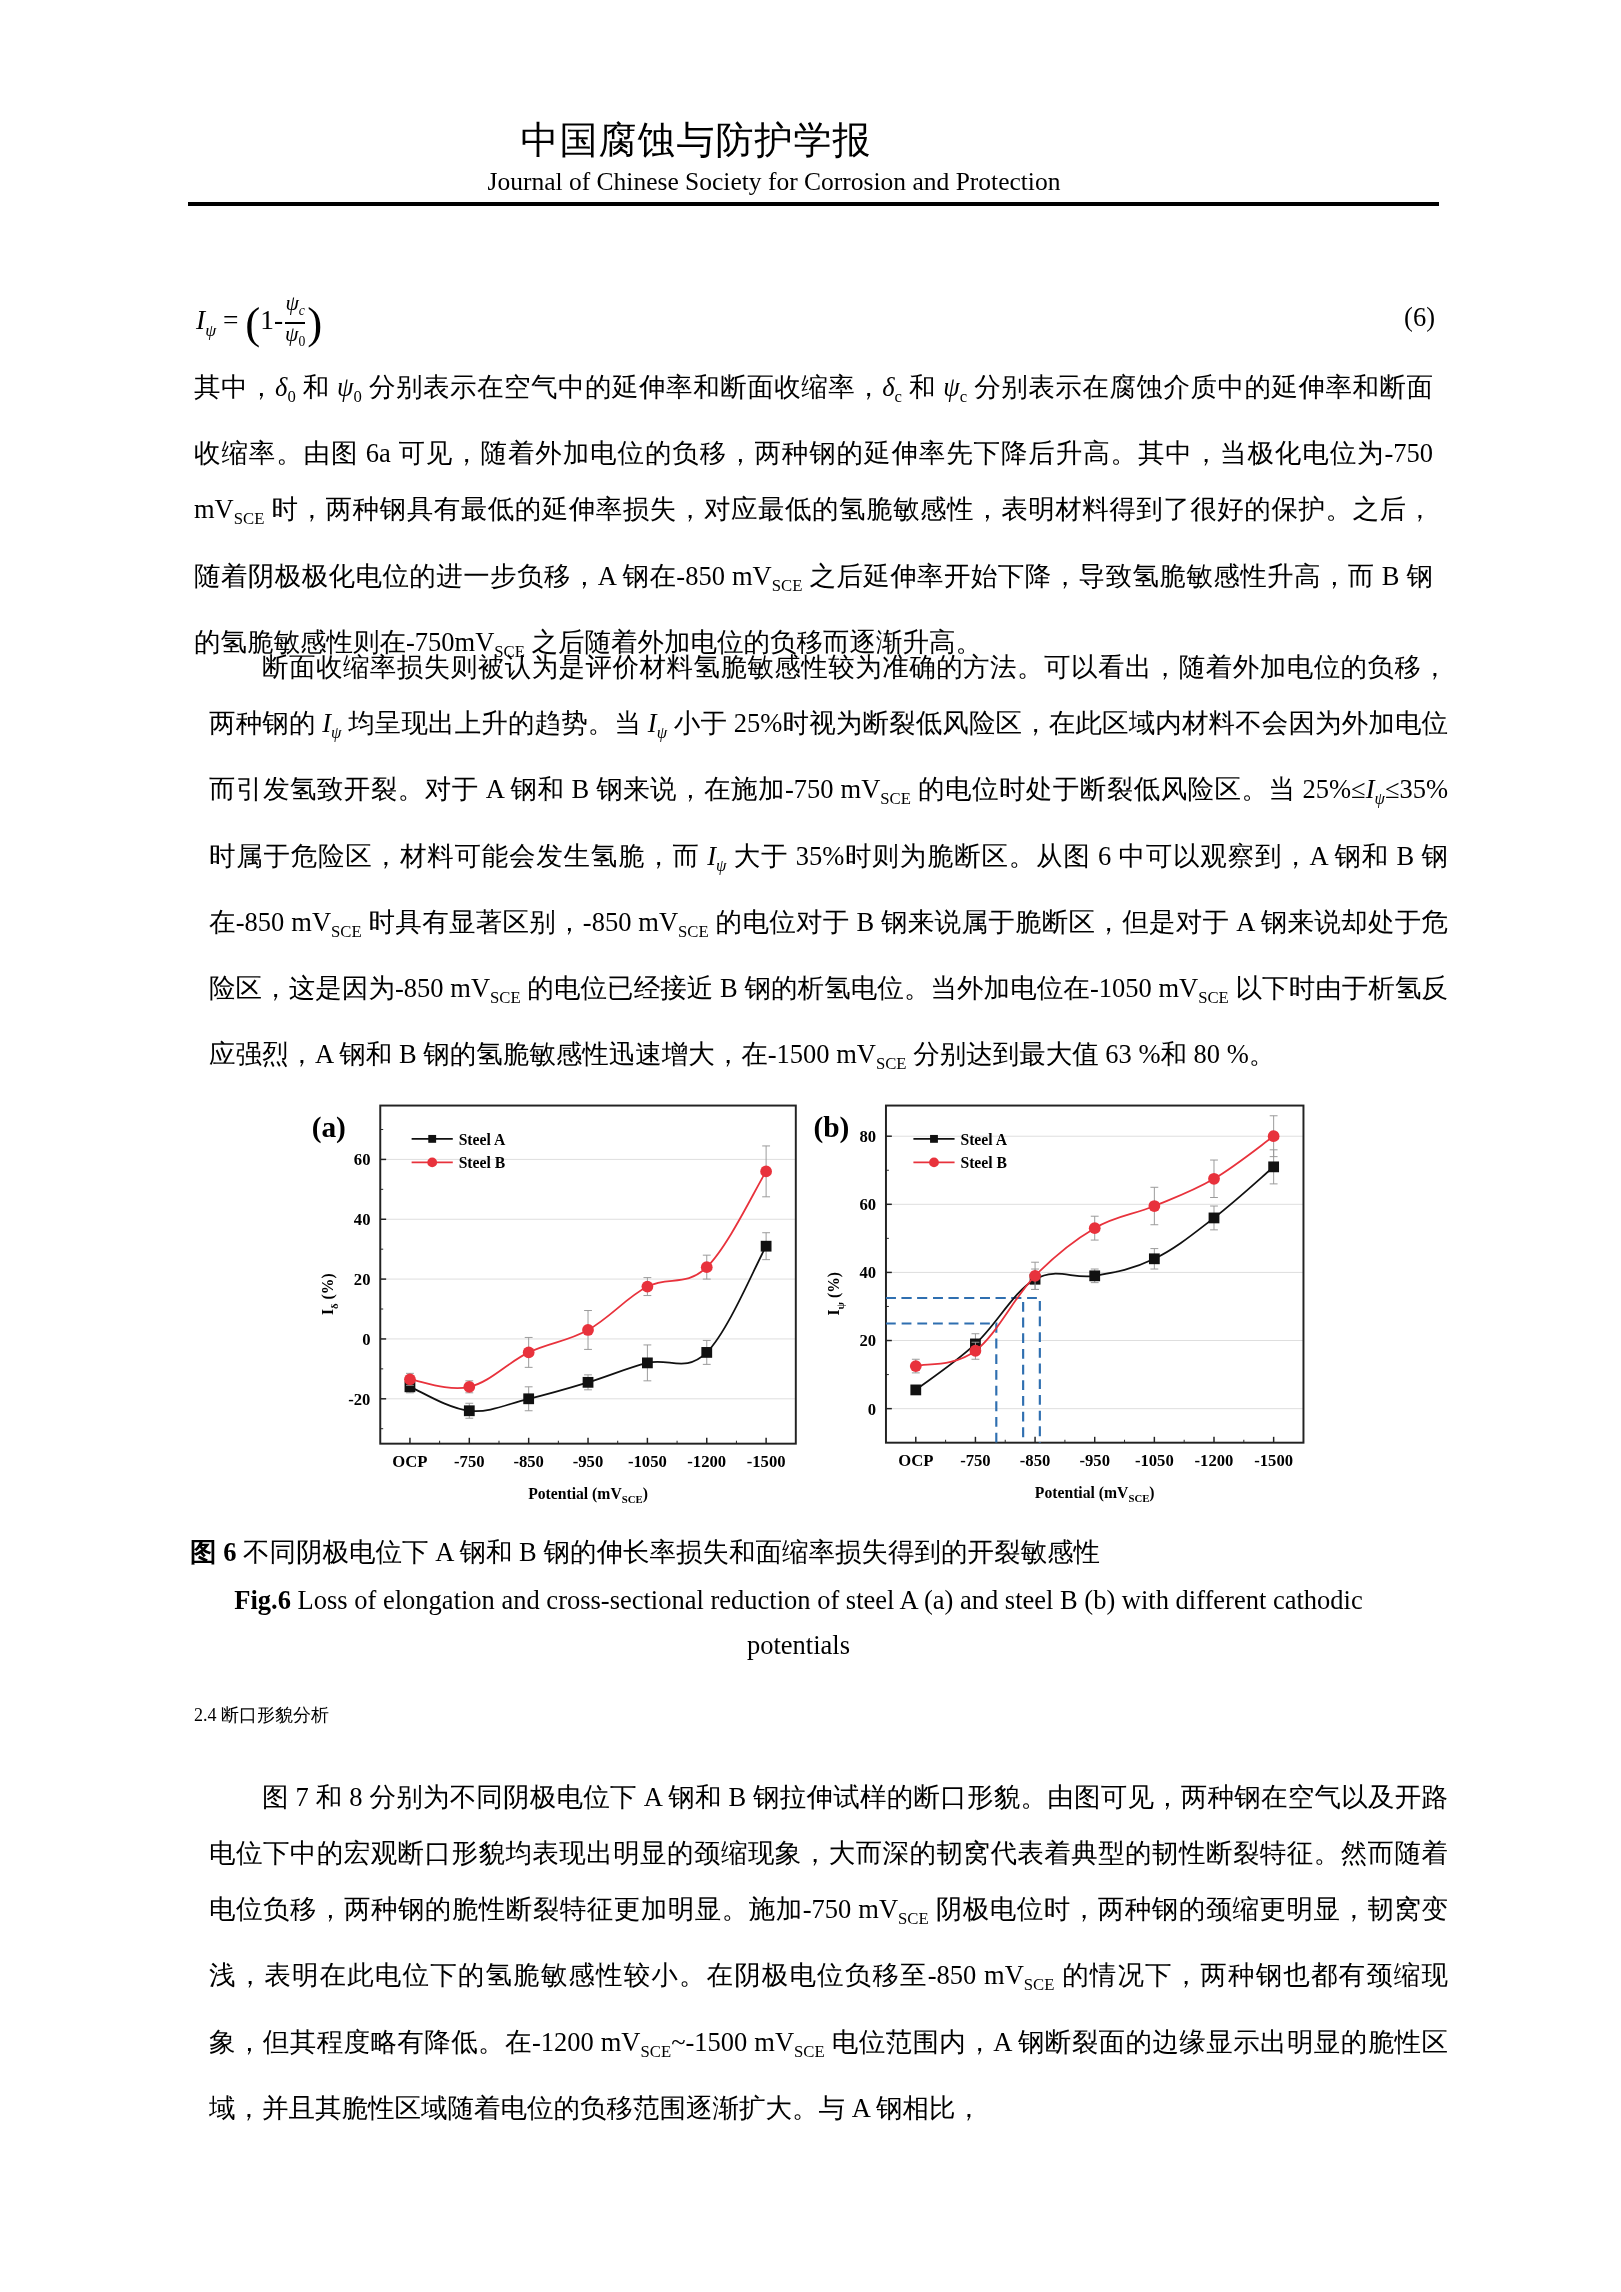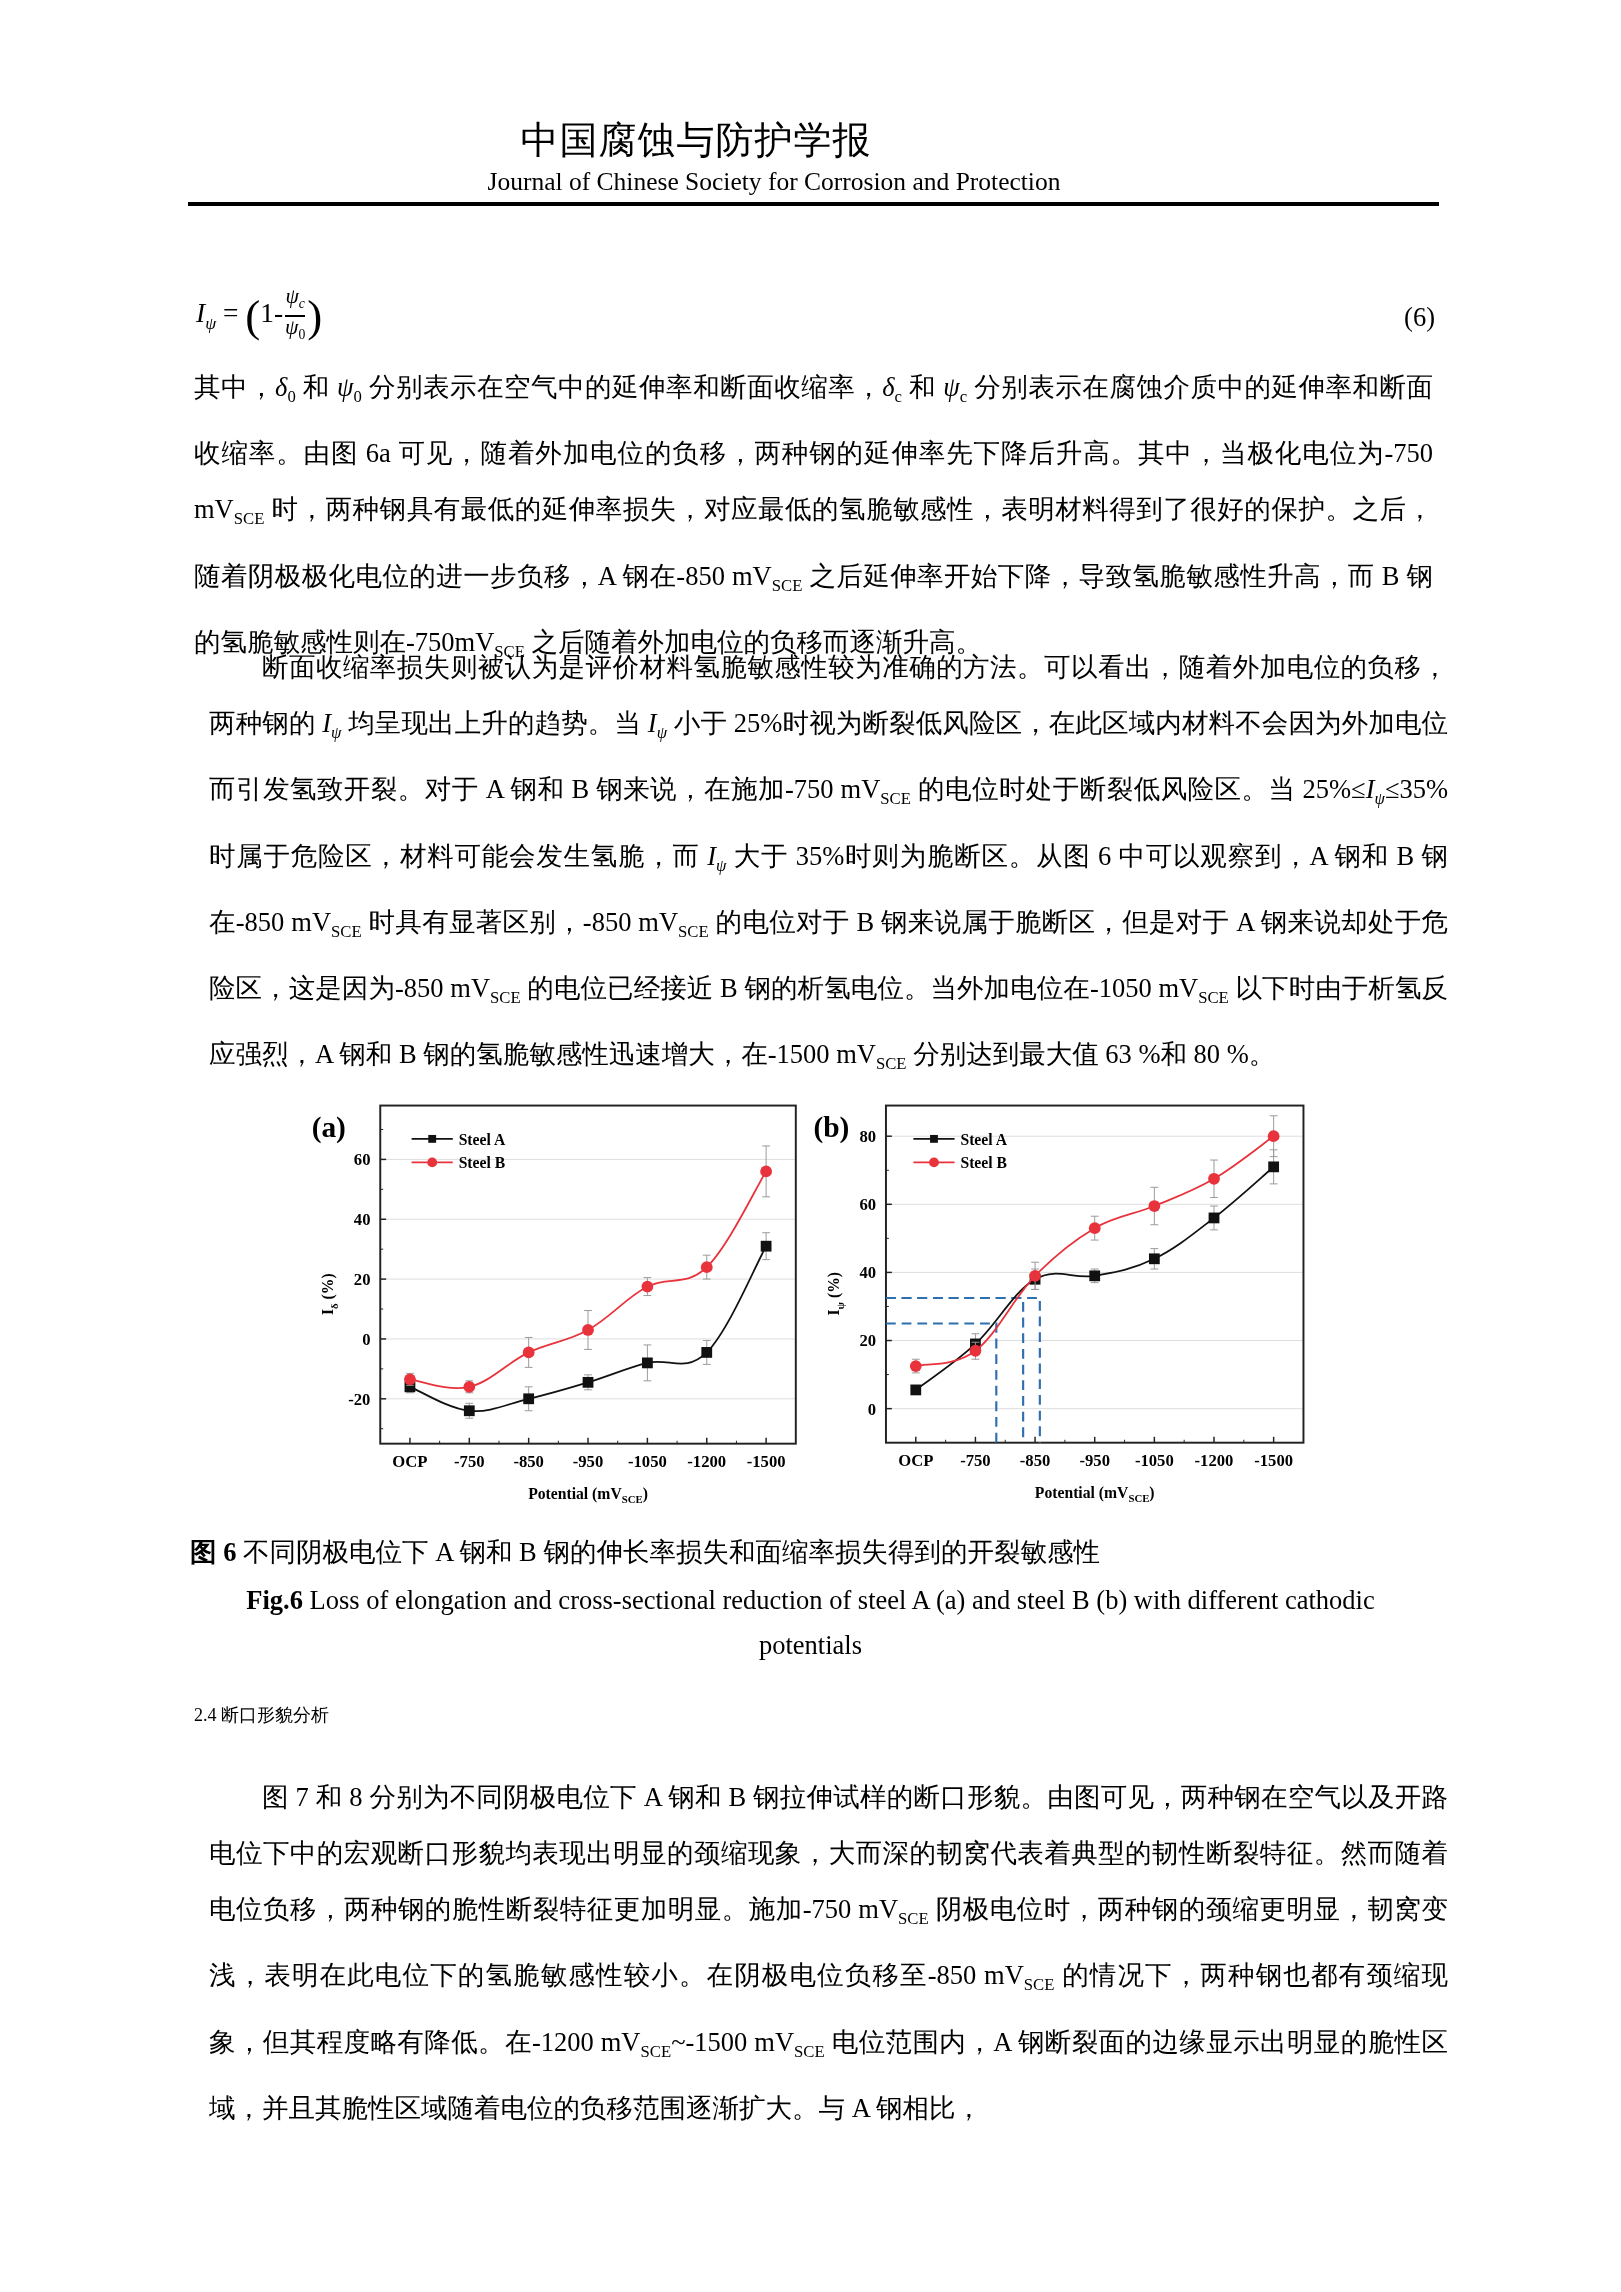--- a/index.html
+++ b/index.html
@@ -4,31 +4,31 @@
 <style>
   html, body { margin:0; padding:0; background:#ffffff; }
   body { width:1621px; height:2293px; position:relative; overflow:hidden;
          font-family:"Liberation Serif", "DejaVu Serif", serif; color:#000; }
   .header-cn { position:absolute; left:0; width:1392px; top:115px; text-align:center;
                font-size:38px; letter-spacing:1px; }
   .header-en { position:absolute; left:0; width:1548px; top:167px; text-align:center;
                font-size:25.5px; }
   .header-rule { position:absolute; left:188px; width:1251px; top:202px; height:3.9px; background:#000; }
   .eq { position:absolute; left:196px; top:286px; font-size:27.4px; font-style:italic; }
-  .eq .frac { display:inline-block; vertical-align:middle; text-align:center; font-size:21.6px; margin:0 2px; }
+  .eq .frac { display:inline-block; vertical-align:middle; text-align:center; font-size:21.6px; margin:7px 2px; }
   .eq .frac span { display:block; line-height:21.6px; }
   .eq .frac .bar { border-top:2px solid #000;font-family:Liberation Serif, serif; }
   .eq .paren { font-size:45px; font-style:normal; vertical-align:middle; font-weight:200; }
   .eq-num { position:absolute; right:186px; top:302px; font-size:26.5px; }
   .para { position:absolute; left:194px; width:1239px; font-size:26.5px; line-height:56px;
           text-align:justify; }
   .para sub { font-size:16.7px; }
   .indent { text-indent:53px;margin-left:15px; }
   .fig-caption-cn { position:absolute; left:0; width:1290px; top:1534px; text-align:center; font-size:26.5px; }
-  .fig-caption-en { position:absolute; left:196px; width:1229px; top:1578px; text-align:center; font-size:26.5px; line-height:45px; }
+  .fig-caption-en { position:absolute; left:184px; width:1229px; top:1578px; text-align:center; font-size:26.5px; line-height:45px; }
   .section-title { position:absolute; left:194px; top:1703px; font-size:18px; font-weight:normal; }
   svg text { font-family:"Liberation Serif", "DejaVu Serif", serif; }
 </style>
 </head>
 <body>
 
 <div class="header-cn">中国腐蚀与防护学报</div>
 <div class="header-en">Journal of Chinese Society for Corrosion and Protection</div>
 <div class="header-rule"></div>
 

